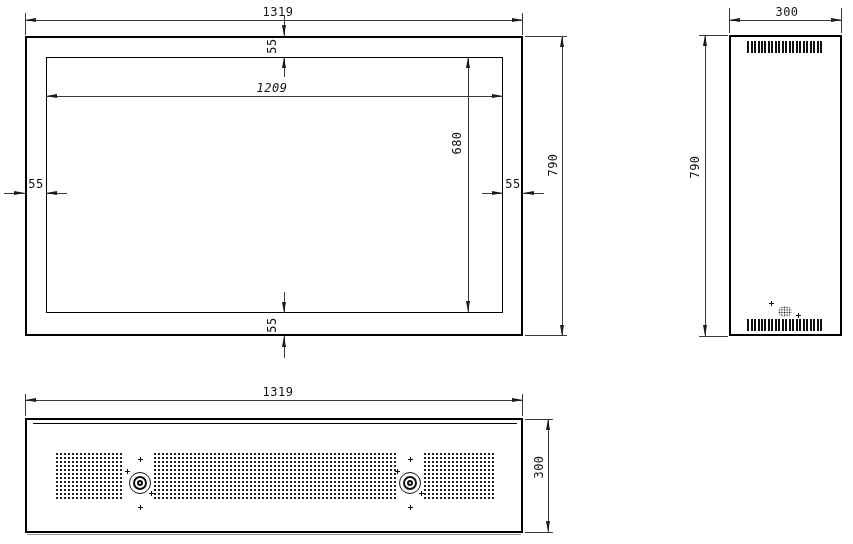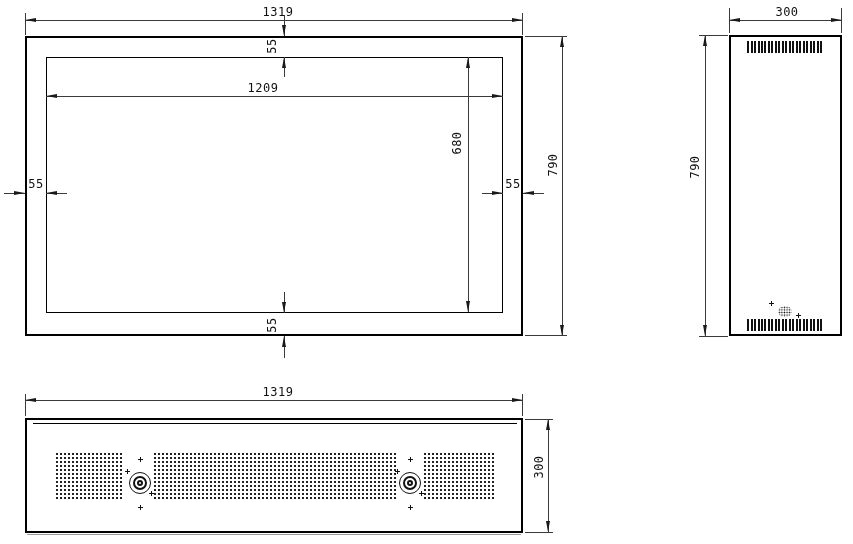--- a/index.html
+++ b/index.html
@@ -46,21 +46,21 @@
 
     <div class="ln" style="left:284px;top:15px;width:1px;height:21px;"></div>
     <div class="ar ar-d" style="left:282px;top:25px;"></div>
     <div class="ln" style="left:284px;top:57px;width:1px;height:20px;"></div>
     <div class="ar ar-u" style="left:282px;top:57px;"></div>
     <div class="dlabel rot" style="left:272px;top:46px;">55</div>
 
     <div class="ln" style="left:46px;top:96px;width:457px;height:1px;"></div>
     <div class="ar ar-l" style="left:46px;top:94px;"></div>
     <div class="ar ar-r" style="left:492px;top:94px;"></div>
-    <div class="dlabel" style="left:263px;top:95px;">1209</div>
+    <div class="dlabel" style="left:272px;top:95px;font-style:italic;">1209</div>
 
     <div class="ln" style="left:468px;top:57px;width:1px;height:255px;"></div>
     <div class="ar ar-u" style="left:466px;top:57px;"></div>
     <div class="ar ar-d" style="left:466px;top:301px;"></div>
     <div class="dlabel rot" style="left:457px;top:143px;">680</div>
 
     <div class="ln" style="left:4px;top:193px;width:21px;height:1px;"></div>
     <div class="ar ar-r" style="left:14px;top:191px;"></div>
     <div class="ln" style="left:46px;top:193px;width:21px;height:1px;"></div>
     <div class="ar ar-l" style="left:46px;top:191px;"></div>

